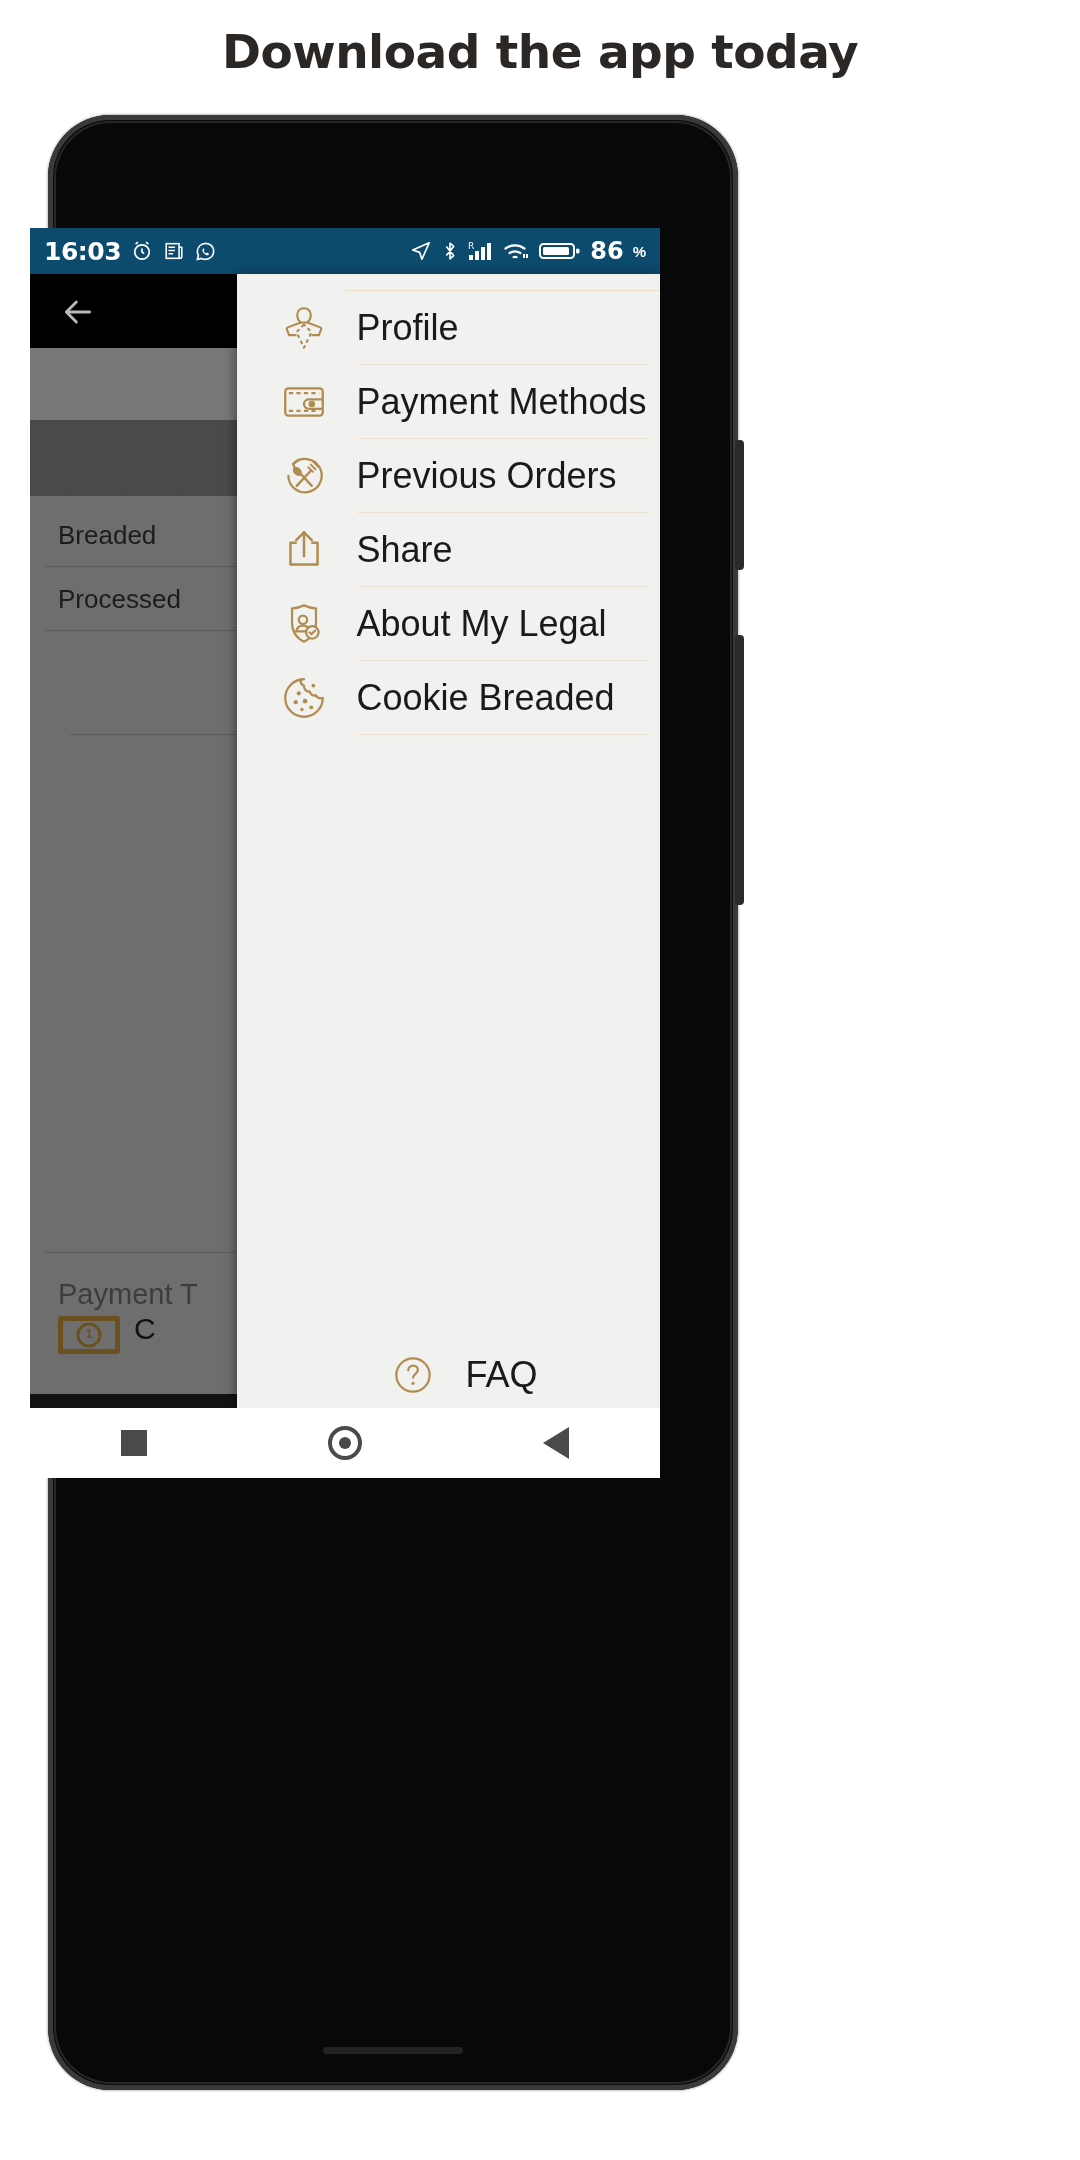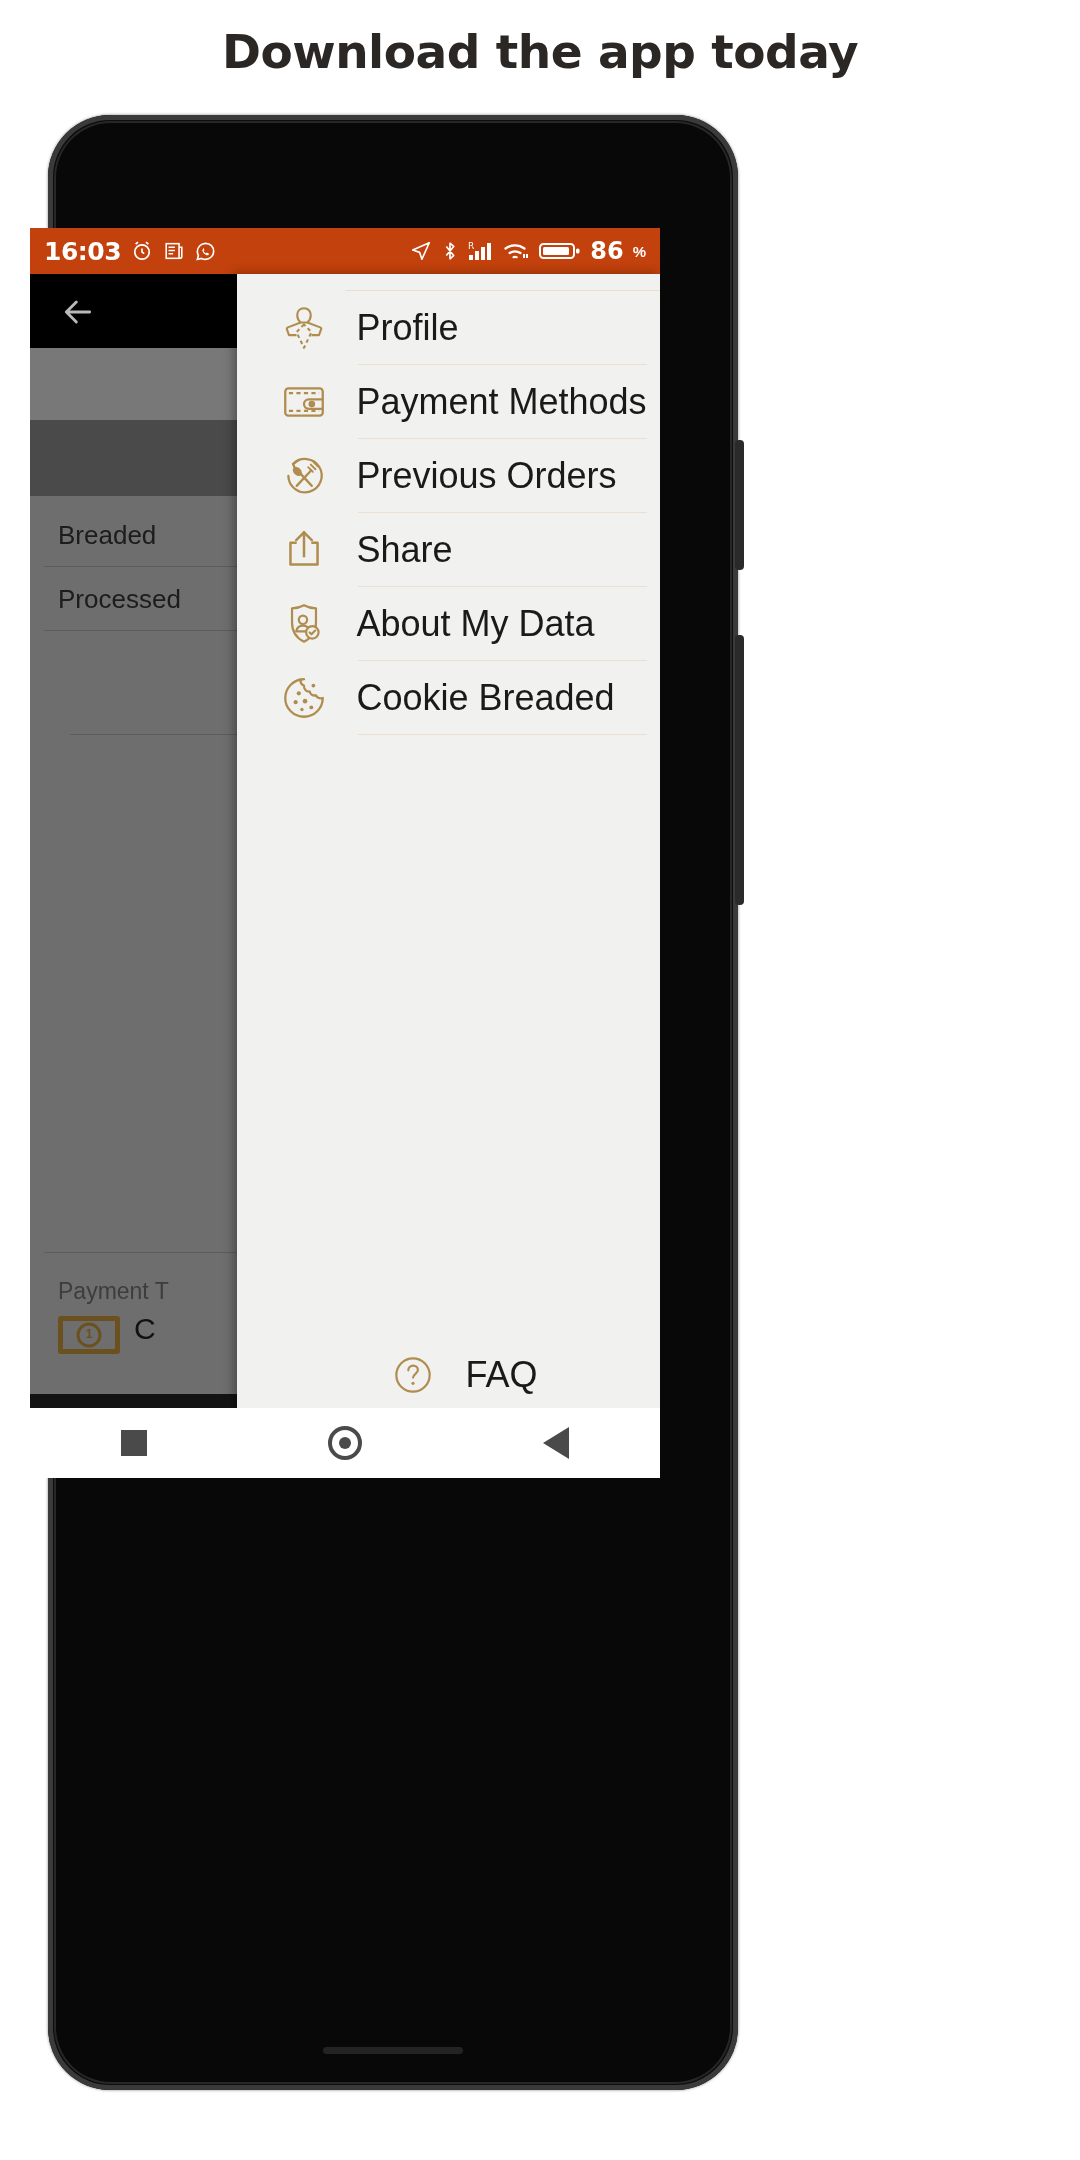--- a/index.html
+++ b/index.html
@@ -55,21 +55,21 @@
   .sensor{ position:absolute; left:437px; top:166px; width:30px; height:30px;
            border-radius:50%; background:#16171a; }
   .screen-wrap{
     position:absolute; left:30px; top:228px; width:630px; height:1250px;
     overflow:hidden;
   }
 
   
   .statusbar{
     position:absolute; left:0; top:0; width:630px; height:46px;
-    background:#c2410c; color:#fff;
+    background:#0c4a6e; color:#fff;
     display:flex; align-items:center; justify-content:space-between;
     padding:0 14px; box-sizing:border-box;
   }
   .sb-left{ display:flex; align-items:center; gap:9px; }
   .sb-time{ font-size:25px; font-weight:bold; font-family:"DejaVu Sans", sans-serif;
             letter-spacing:-0.5px; }
   .sb-right{ display:flex; align-items:center; gap:9px; }
   .sb-batt-txt{ font-size:24px; font-weight:bold; font-family:"DejaVu Sans", sans-serif;}
   .sb-batt-pct{ font-size:15px; font-weight:bold; }
 
@@ -100,21 +100,21 @@
   .bg-row{
     position:absolute; left:0; width:630px; color:#1c1c1c;
     font-size:26px; font-family:"Liberation Sans", sans-serif;
   }
   .bg-row.r1{ top:246px; left:28px; }
   .bg-row.r2{ top:310px; left:28px; }
   .bg-line{
     position:absolute; background:#5c5c5c; height:1px;
   }
   .bg-paytitle{
-    position:absolute; left:28px; top:1004px; font-size:23px; color:#3d3d3d;
+    position:absolute; left:28px; top:1004px; font-size:29px; color:#3d3d3d;
   }
   .bg-money{
     position:absolute; left:28px; top:1042px; width:62px; height:38px;
     border:5px solid #6b5120; border-radius:3px; background:#6e6e6e;
     box-sizing:border-box;
   }
   .bg-money .coin{
     position:absolute; left:50%; top:50%; transform:translate(-50%,-50%);
     width:19px; height:19px; border-radius:50%; border:3px solid #6b5120;
     color:#6b5120; font-size:13px; font-weight:bold; text-align:center;
@@ -375,21 +375,21 @@
         <div class="menu-item">
           <span class="menu-icon">
             <svg width="50" height="50" viewBox="0 0 48 48" fill="none" stroke="#b08d4f" stroke-width="2.1" stroke-linejoin="round">
               <path d="M24 6c-4 2.2-7.5 3-11.5 3v13.5C12.5 32 18 38 24 41c6-3 11.5-9 11.5-18.5V9C31.5 9 28 8.2 24 6z"></path>
               <circle cx="23" cy="20" r="4"></circle>
               <path d="M16.5 31c.6-3.4 3.3-5.5 6.5-5.5s5.9 2.1 6.5 5.5z"></path>
               <circle cx="32" cy="32" r="6" fill="#f1f1f0"></circle>
               <path d="M29.4 32.1l1.8 1.8 3.5-3.6" stroke-linecap="round"></path>
             </svg>
           </span>
-          <span class="menu-label">About My Data</span>
+          <span class="menu-label">About My Legal</span>
           <span class="rule"></span>
         </div>
 
         <div class="menu-item">
           <span class="menu-icon">
             <svg width="50" height="50" viewBox="0 0 48 48" fill="none" stroke="#b08d4f" stroke-width="2.2" stroke-linejoin="round">
               <path d="M24 6a18 18 0 1 0 18 18c-2.8 1-5.6-.2-6.6-2.6-2.8.8-5.4-.8-5.8-3.6-3.4.4-6-2.4-5.6-5.8-2.4-.6-3.8-3-3-5.6A18.6 18.6 0 0 0 24 6z"></path>
               <circle cx="19" cy="19.5" r="2" fill="#b08d4f" stroke="none"></circle>
               <circle cx="16" cy="28" r="2" fill="#b08d4f" stroke="none"></circle>
               <circle cx="25" cy="27" r="2.2" fill="#b08d4f" stroke="none"></circle>

